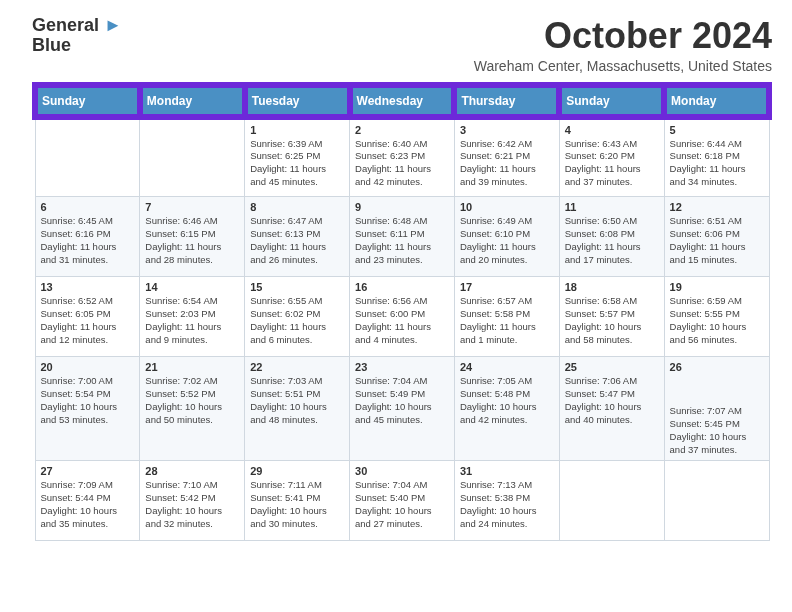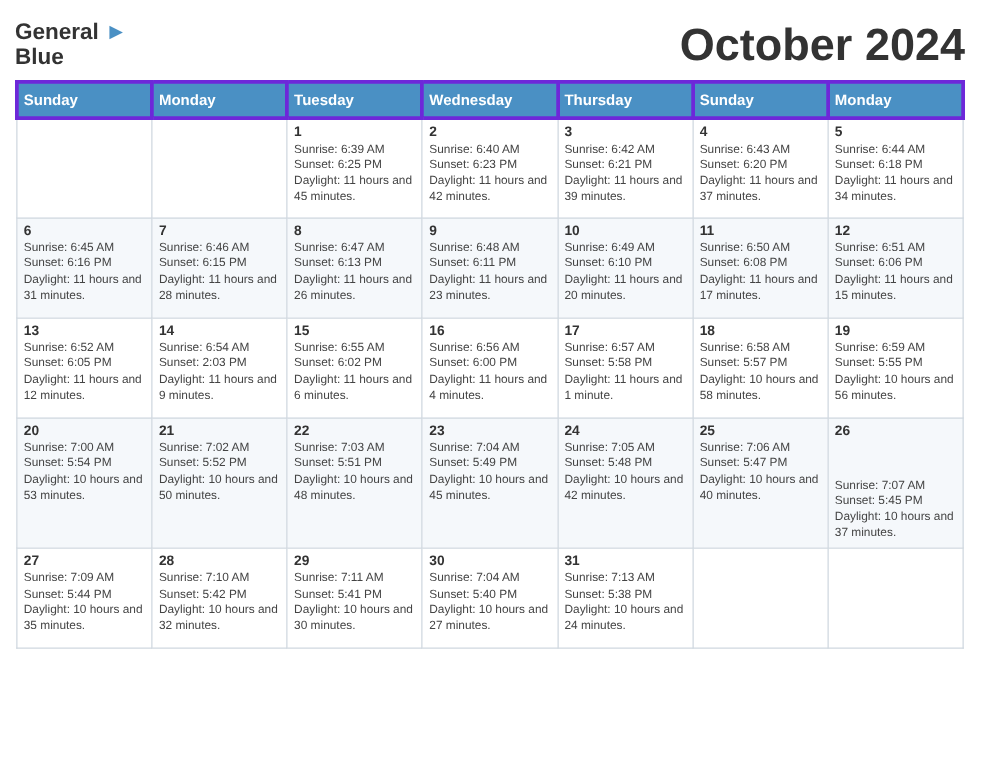--- a/index.html
+++ b/index.html
@@ -5,21 +5,21 @@
     * { box-sizing: border-box; margin: 0; padding: 0; }
     body {
       font-family: Arial, sans-serif;
       background: #fff;
       width: 792px;
       min-height: 612px;
       overflow: hidden;
     }
     .page {
       width: 792px;
-      padding: 16px 20px 12px 12px;
+      padding: 16px 20px 12px 32px;
     }
     .header {
       display: flex;
       align-items: flex-start;
       justify-content: space-between;
       margin-bottom: 4px;
     }
     .logo {
       display: flex;
       flex-direction: column;
@@ -52,21 +52,21 @@
       margin-top: 8px;
       table-layout: fixed;
     }
     thead tr th {
       background: #4a90c4;
       color: #fff;
       font-size: 12px;
       font-weight: bold;
       padding: 6px 4px;
       text-align: left;
-      border: 3px solid #6d28d9;
+      border: 6px solid #6d28d9;
     }
     tbody tr td {
       vertical-align: top;
       border: 1px solid #d0d8e0;
       padding: 4px 5px;
       font-size: 10px;
       color: #333;
       height: 80px;
       background: #fff;
     }
@@ -95,20 +95,21 @@
     <div class="logo">
       <div style="display:flex;align-items:center;">
         <span class="logo-text">
           <span>General</span><span class="blue"> ►</span>
         </span>
       </div>
       <span class="logo-text blue" style="font-size:18px;font-weight:bold;">Blue</span>
     </div>
     <div class="title-block">
       <div class="month-title">October 2024</div>
+      <div class="subtitle">Wareham Center, Massachusetts, United States</div>
     </div>
   </div>
 
   <table>
     <thead>
       <tr id="days-header">
       <th>Sunday</th>
           <th>Monday</th>
           <th>Tuesday</th>
           <th>Wednesday</th>

